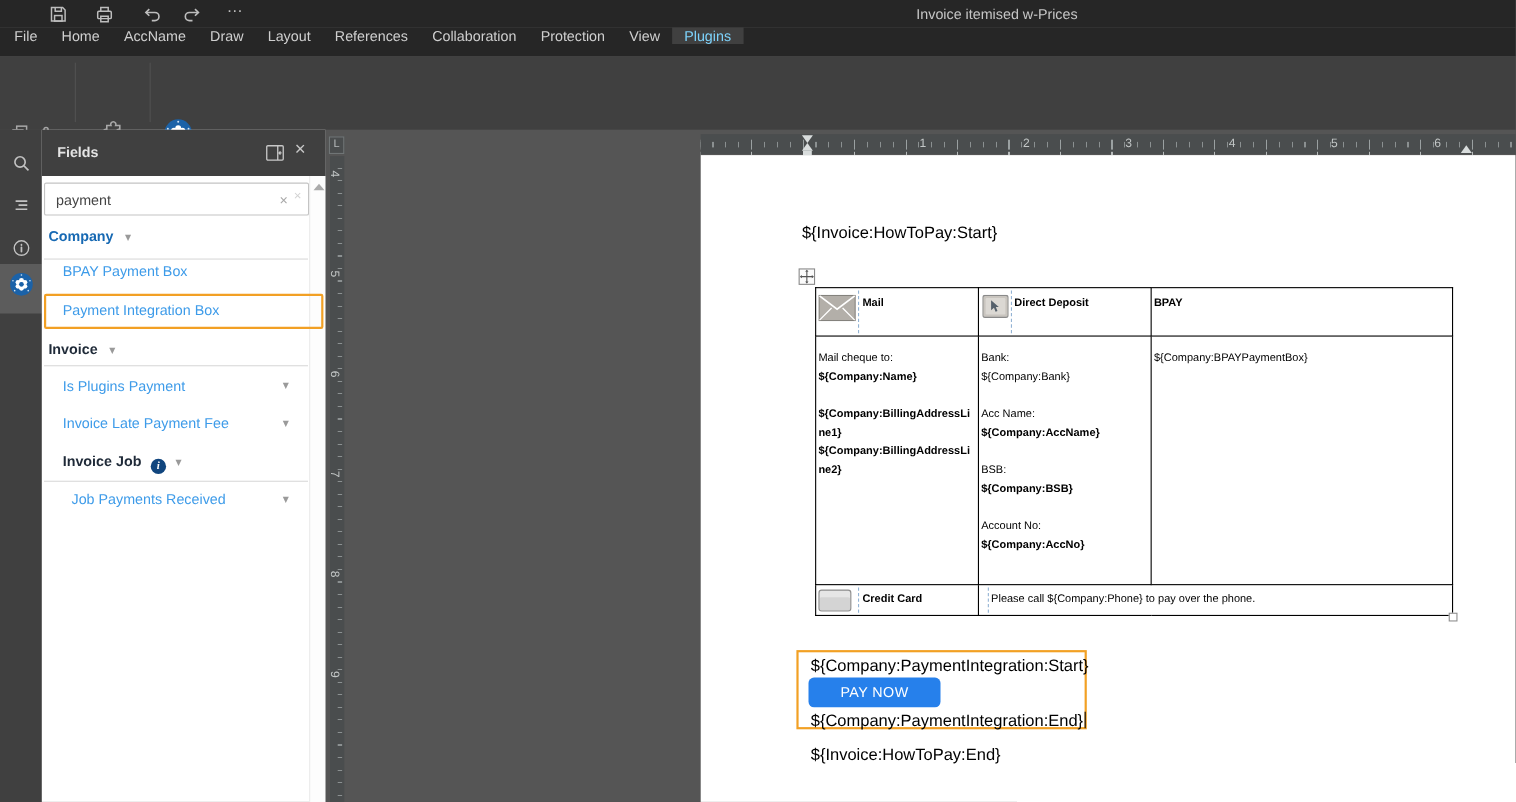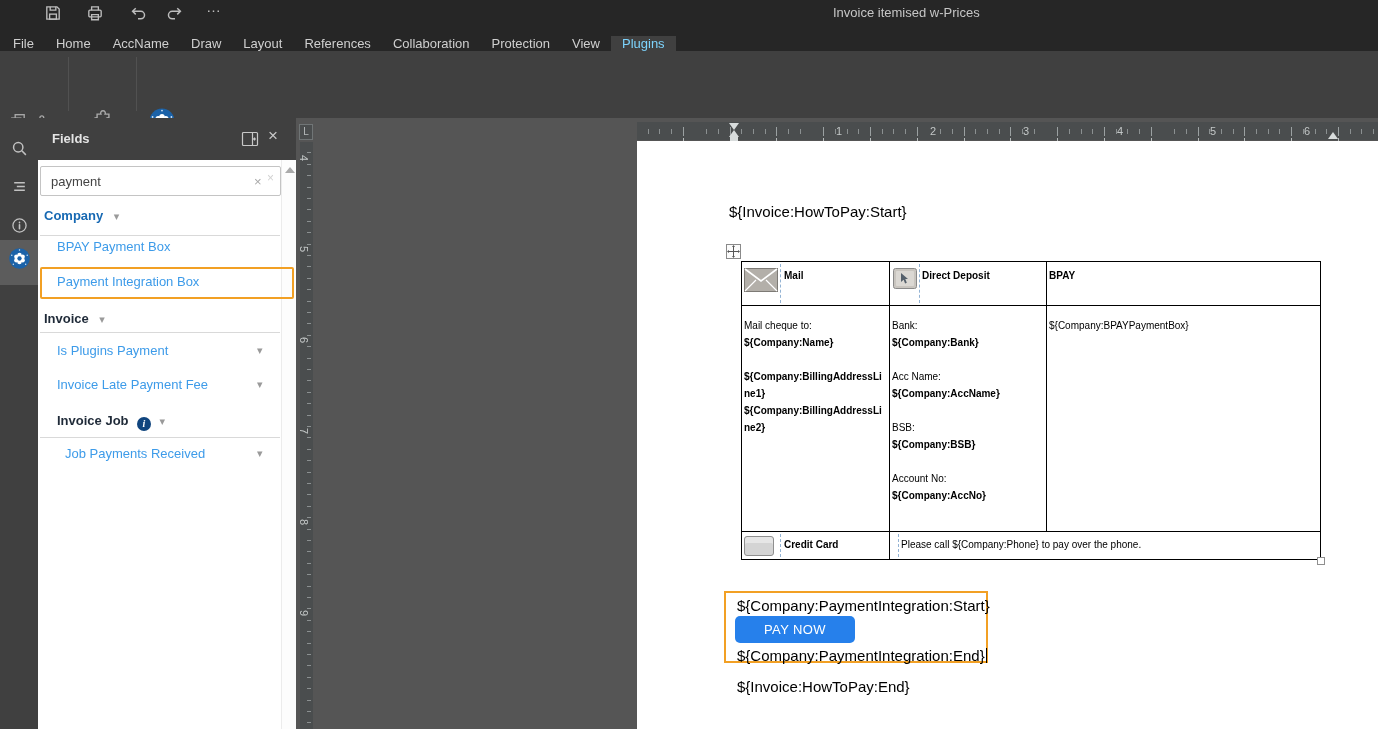--- a/index.html
+++ b/index.html
@@ -5,21 +5,21 @@
   html,body{margin:0;padding:0;background:#555;}
   *{box-sizing:border-box;}
   #root{position:relative;width:1378px;height:729px;overflow:hidden;
         font-family:"Liberation Sans",sans-serif;-webkit-font-smoothing:antialiased;}
   .abs{position:absolute;}
 
   
   #titlebar{left:0;top:0;width:1378px;height:25px;background:#262626;}
   #titlebar .tbicon{top:4px;width:18px;height:18px;color:#bdbdbd;}
   #doc-title{top:5px;font-size:13px;color:#c6c6c6;white-space:nowrap;}
-  #tabbar{left:0;top:25px;width:1378px;height:26px;background:#262626;display:flex;align-items:flex-end;padding-left:2px;}
+  #tabbar{left:0;top:25px;width:1378px;height:26px;background:#262626;display:flex;align-items:flex-start;padding-left:2px;}
   .tab{display:flex;align-items:center;padding:0 11px;font-size:13px;color:#cfcfcf;cursor:default;}
   .tab.active{background:#404040;color:#7dd3fc;}
   #toolbar{left:0;top:51px;width:1378px;height:67px;background:#404040;}
   .vsep{top:6px;width:1px;height:54px;background:#515151;}
   .toolbtn{color:#a8a8a8;}
   .toollabel{font-size:12px;color:#bdbdbd;text-align:center;line-height:13px;}
 
   
   #sidebar{left:0;top:118px;width:38px;height:611px;background:#404040;}
   #sidebar .sbicon{left:11px;width:17px;height:17px;color:#c2c2c2;}
@@ -379,21 +379,21 @@
               <div>Mail cheque to:</div>
               <div style="font-weight:bold">${Company:Name}</div>
               <div class="blankline"></div>
               <div style="font-weight:bold">${Company:BillingAddressLine1}</div>
               <div style="font-weight:bold">${Company:BillingAddressLine2}</div>
             </div>
           </td>
           <td>
             <div class="cellpad" style="width:144px">
               <div>Bank:</div>
-              <div style="font-weight:bold">${Company:Bank}</div>
+              <div style="font-weight:normal">${Company:Bank}</div>
               <div class="blankline"></div>
               <div>Acc Name:</div>
               <div style="font-weight:bold">${Company:AccName}</div>
               <div class="blankline"></div>
               <div>BSB:</div>
               <div style="font-weight:bold">${Company:BSB}</div>
               <div class="blankline"></div>
               <div>Account No:</div>
               <div style="font-weight:bold">${Company:AccNo}</div>
             </div>

